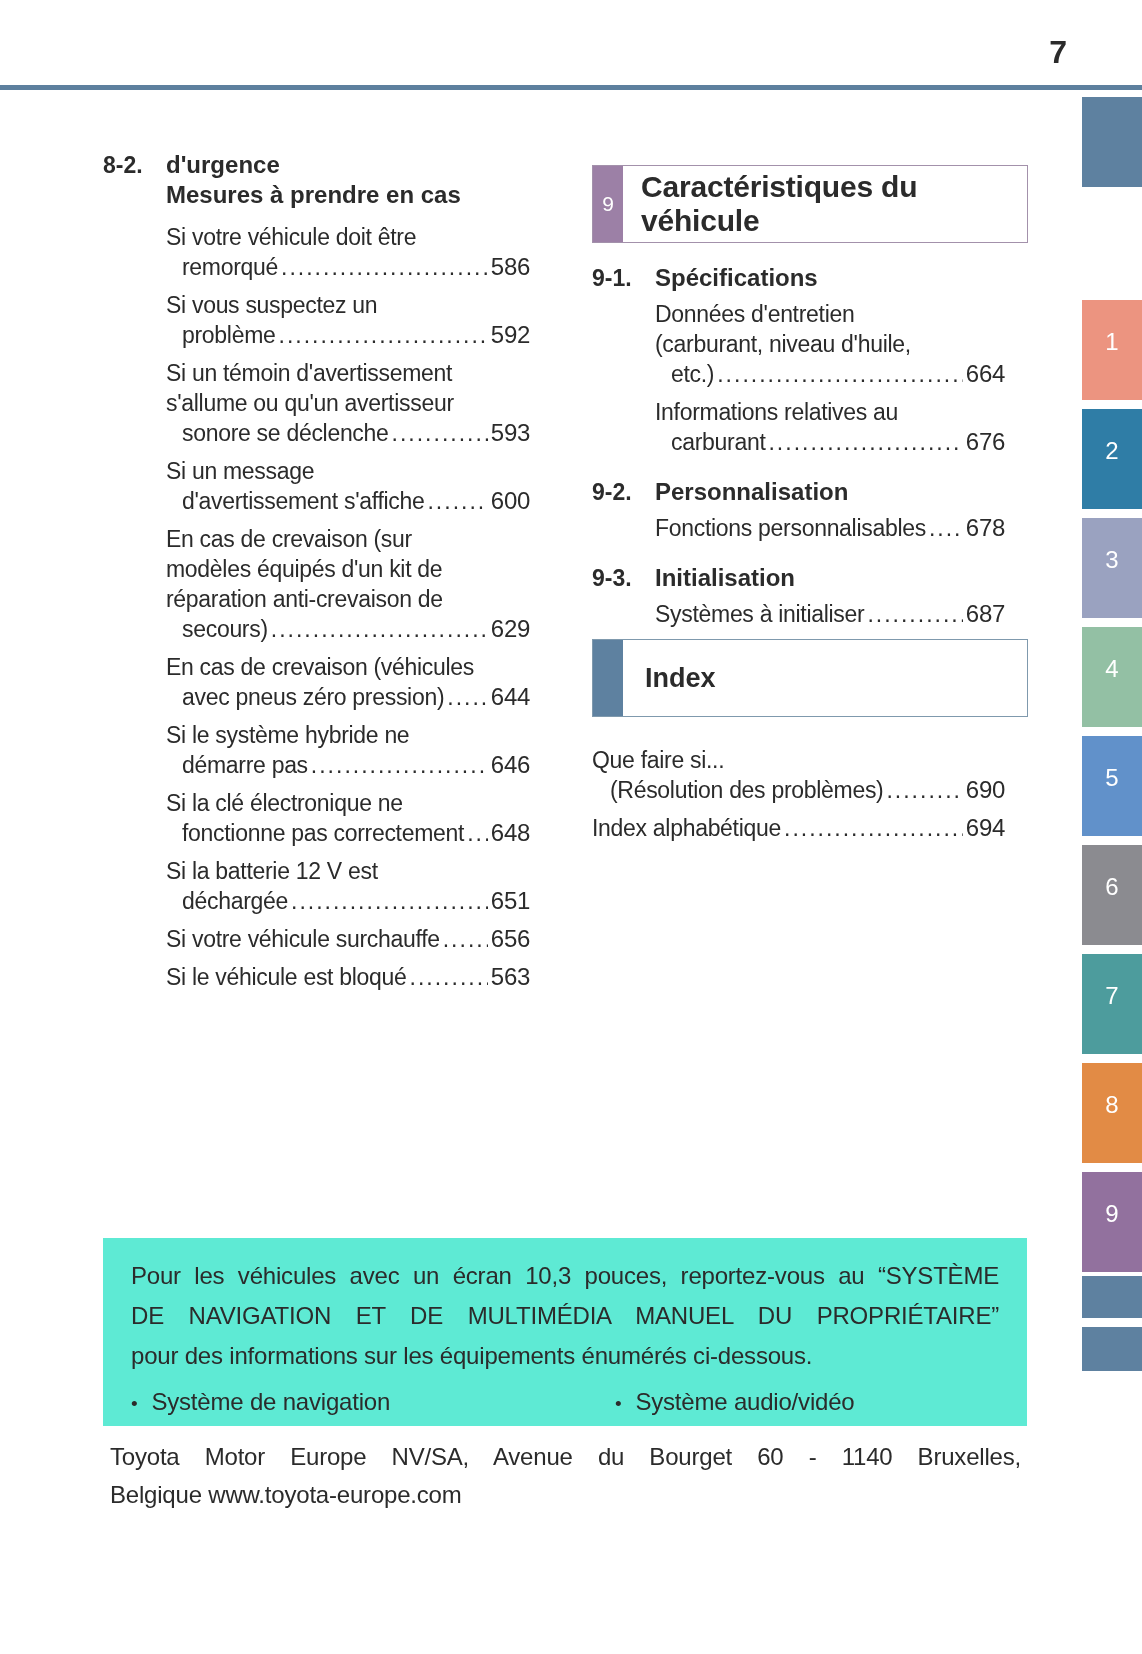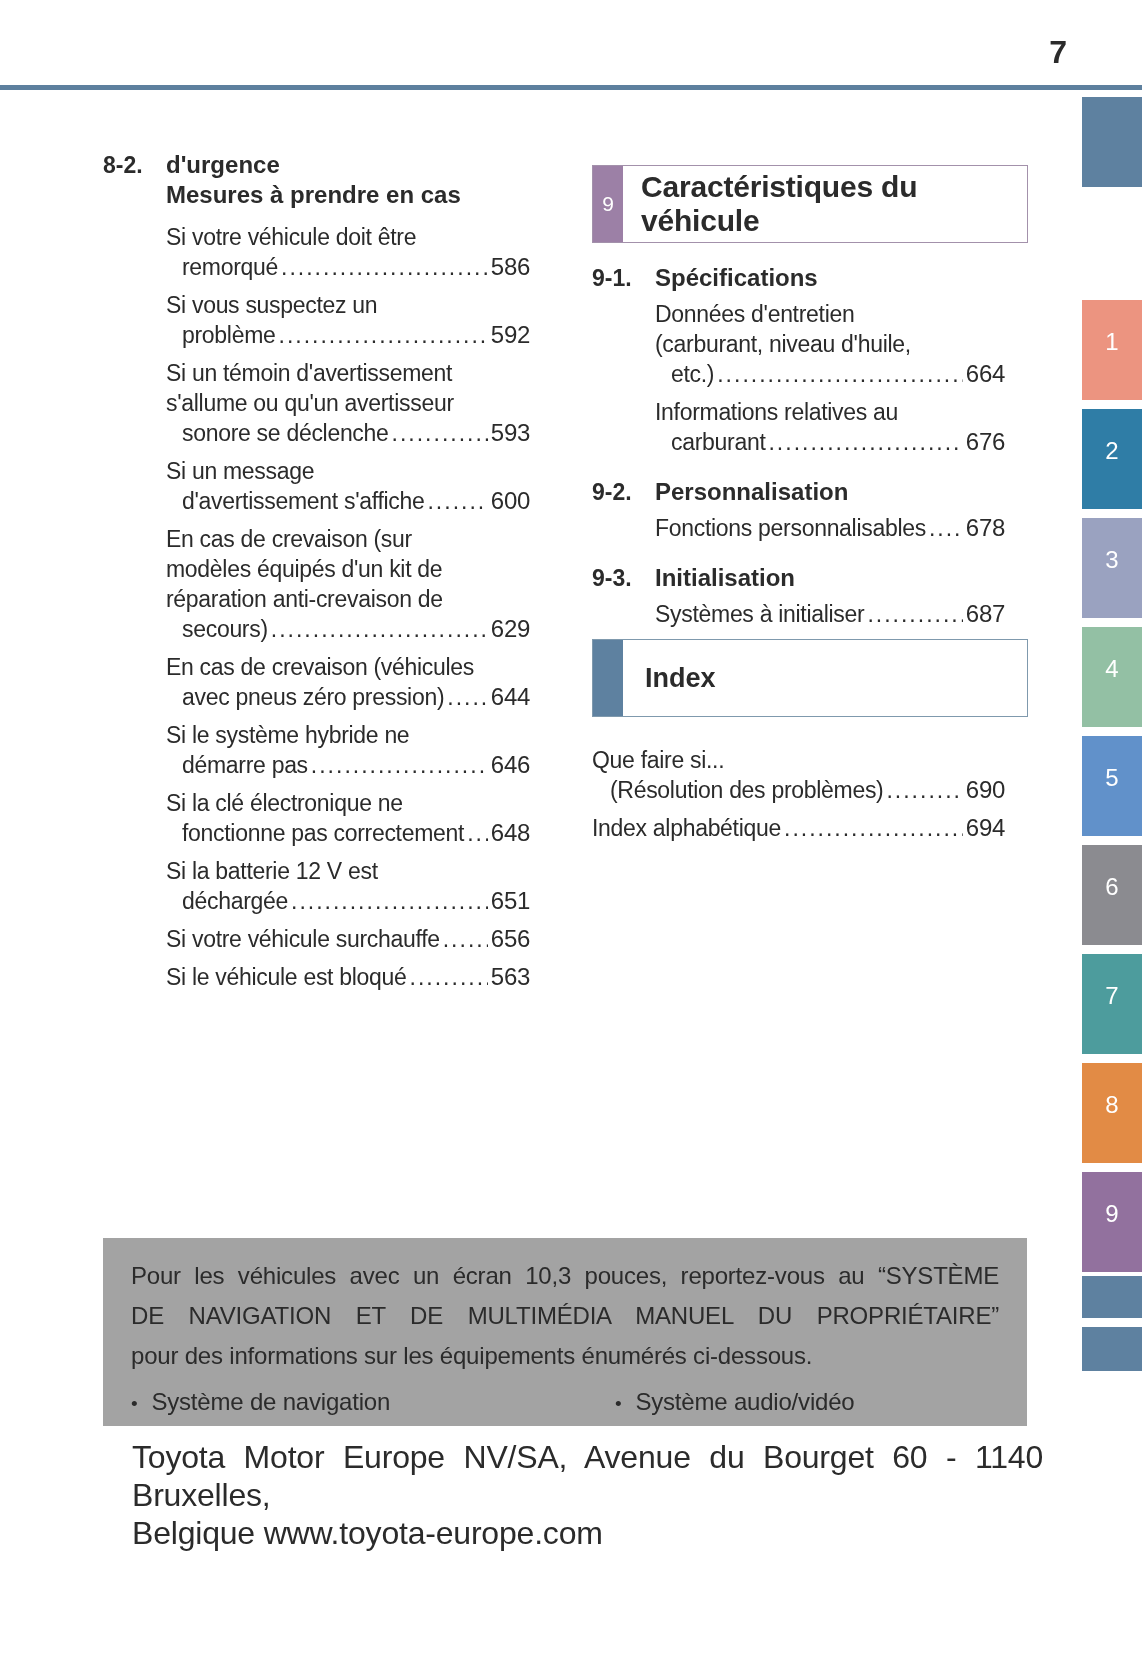--- a/index.html
+++ b/index.html
@@ -41,31 +41,31 @@
   .group .sec-row { margin-bottom:6px; }
   .col-right .entry { width:413px; }
   .index-box { margin-top:10px; height:78px; border:1px solid #7f99ad; box-sizing:border-box; display:flex; align-items:stretch; background:#fff; }
   .index-tab { flex:none; width:30px; background:#5e81a0; }
   .index-title { display:flex; align-items:center; padding-left:22px; font-size:27px; font-weight:bold; }
   .index-entries { margin-top:28px; width:413px; }
   .index-entries .entry { padding-left:0; }
   .index-entries .eline.cont { padding-left:18px; }
 
   
-  .notice { position:absolute; left:103px; top:1238px; width:924px; height:188px; background:#a3a3a3;
+  .notice { position:absolute; left:103px; top:1238px; width:924px; height:188px; background:#5eead4;
             box-sizing:border-box; padding:18px 28px 0 28px; font-size:24px; letter-spacing:-0.2px; }
   .nline { line-height:40px; }
   .nline.j { text-align:justify; text-align-last:justify; }
   .notice-bullets { display:flex; margin-top:10px; line-height:32px; }
   .bullet-item { display:flex; align-items:baseline; }
   .bullet-item:first-child { flex:none; width:484px; }
   .bullet-dot { margin-right:14px; font-size:19px; }
 
   
-  .footer { position:absolute; left:132px; top:1438px; width:911px; font-size:32px; letter-spacing:-0.2px; }
+  .footer { position:absolute; left:110px; top:1438px; width:911px; font-size:24px; letter-spacing:-0.2px; }
   .f1 { line-height:38px; text-align:justify; text-align-last:justify; }
   .f2 { line-height:38px; }
 </style>
 </head>
 <body>
 
 <div class="page">
 
   <div class="page-number">7</div>
   <div class="top-rule"></div>

